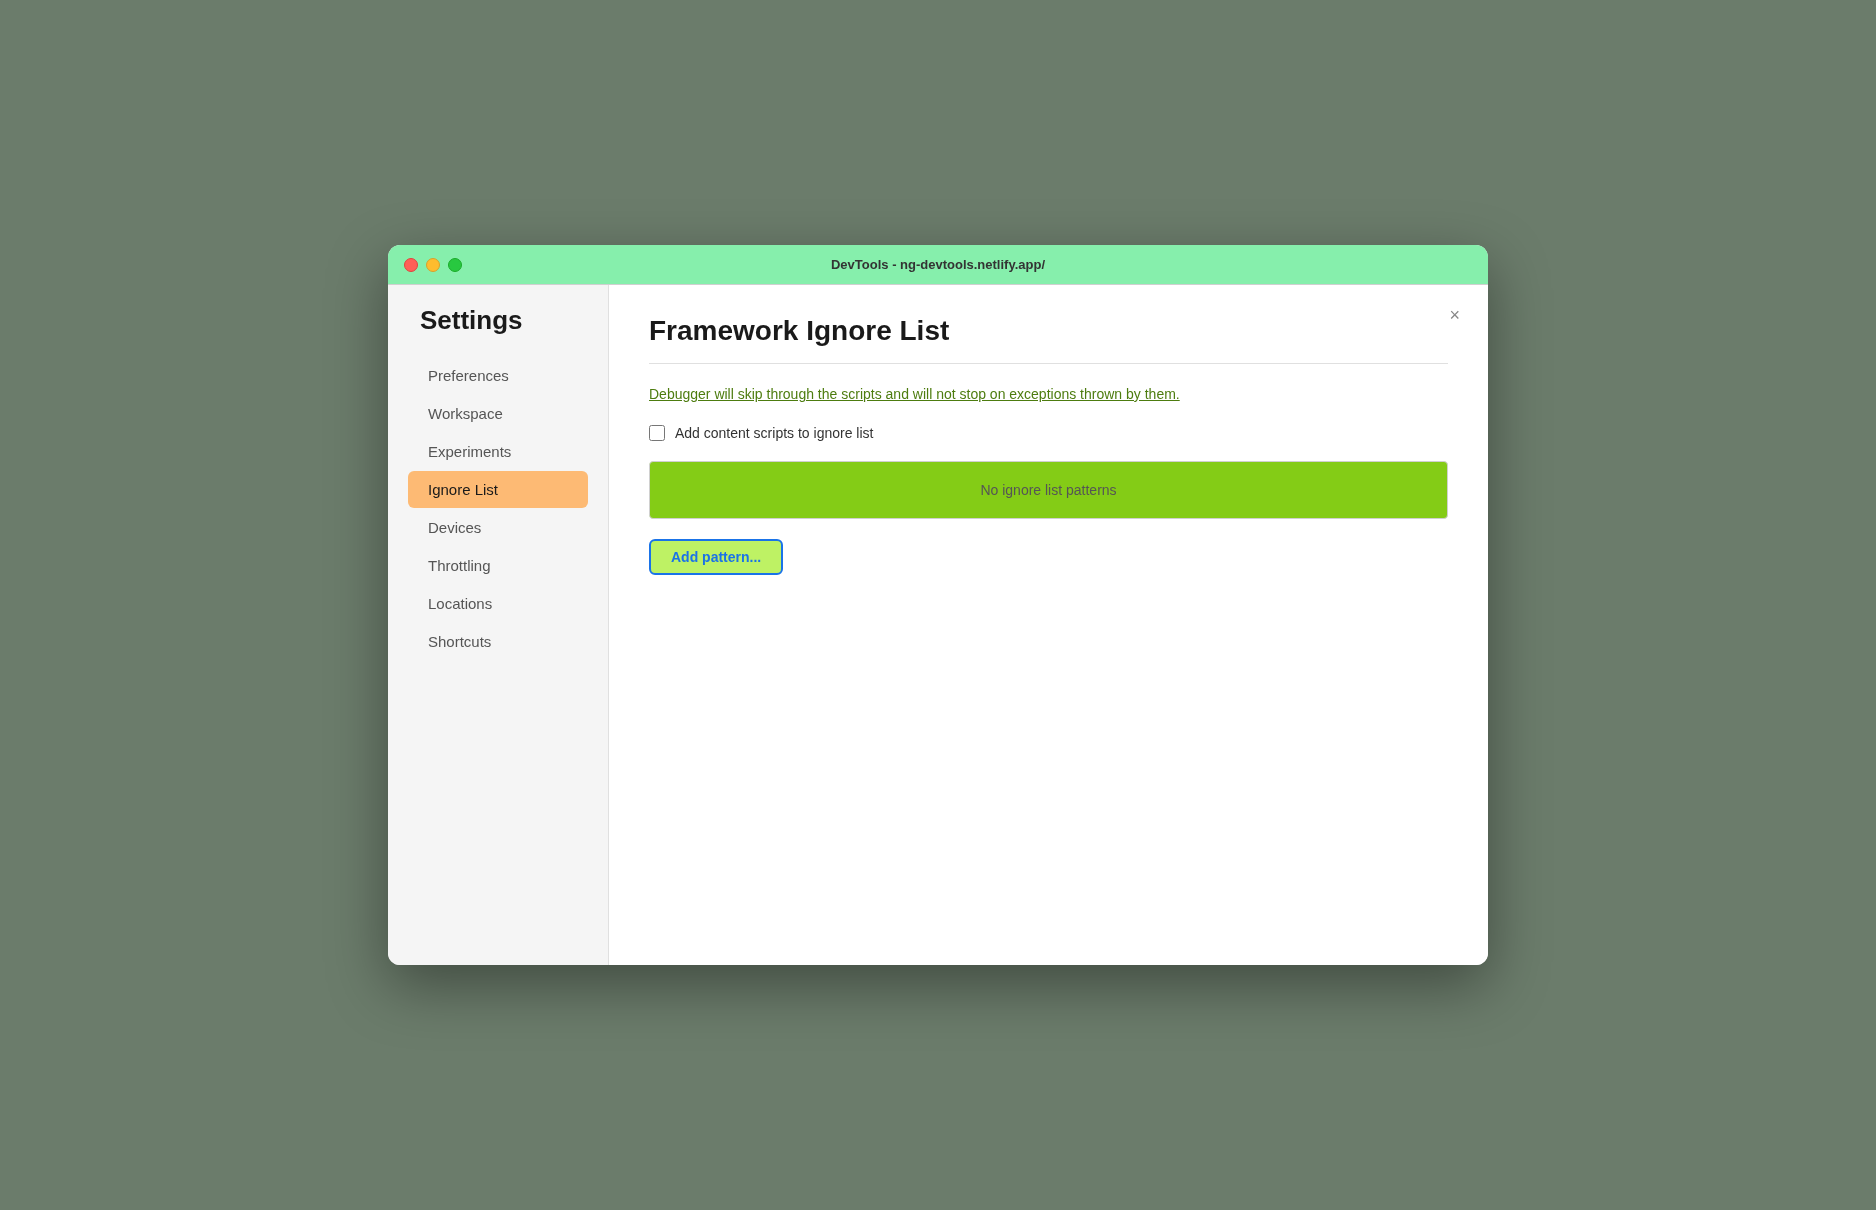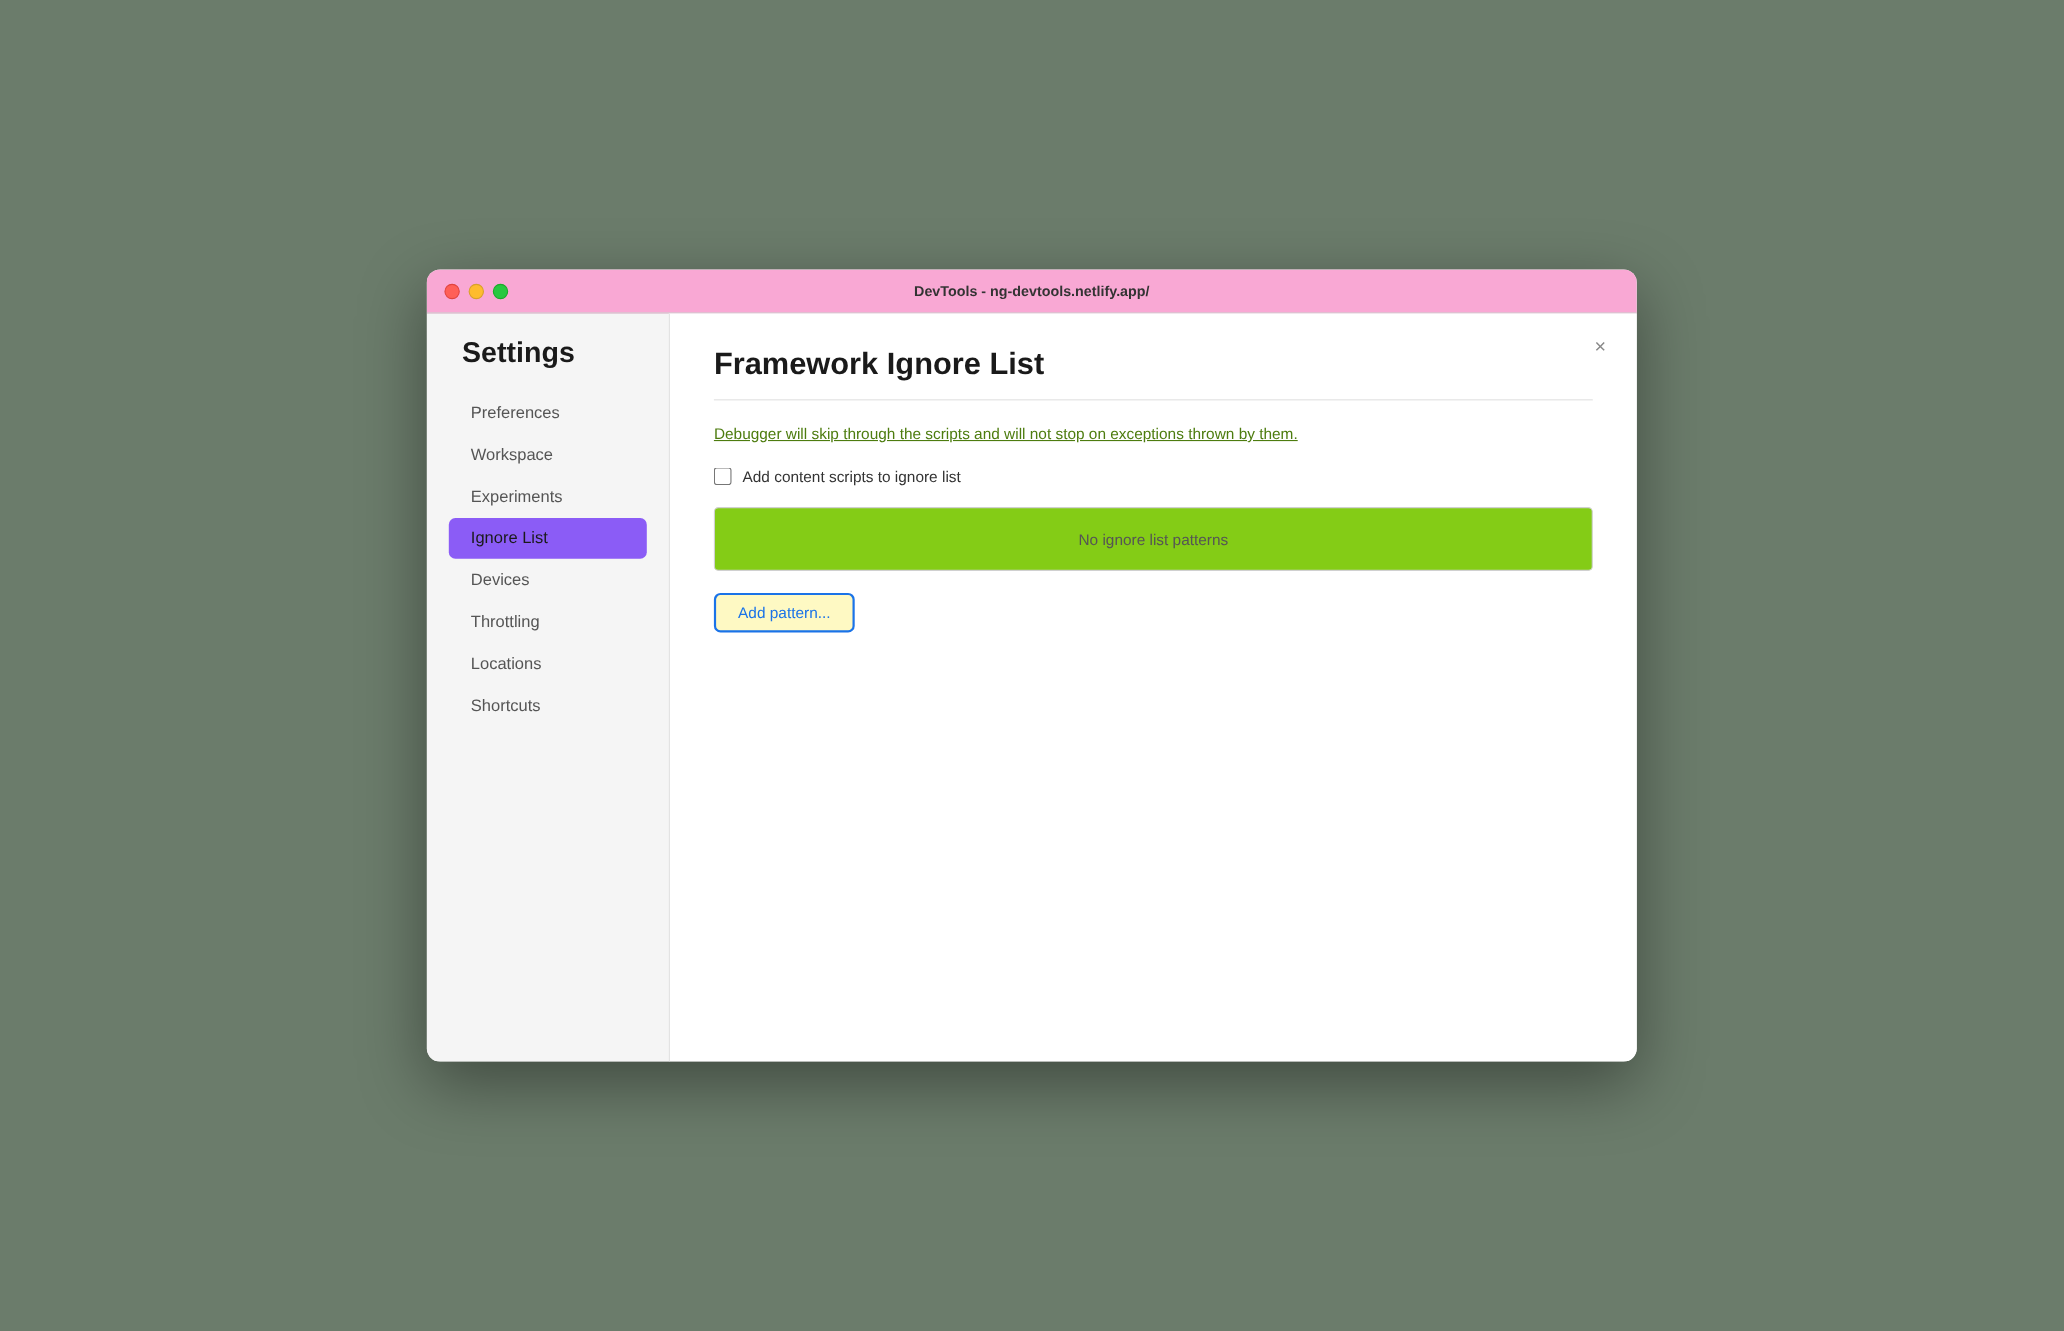--- a/index.html
+++ b/index.html
@@ -19,21 +19,21 @@
 
     .window {
       width: 1100px;
       background: #f5f5f5;
       border-radius: 12px;
       box-shadow: 0 20px 60px rgba(0,0,0,0.4);
       overflow: hidden;
     }
 
     .titlebar {
-      background: #f9a8d4;
+      background: #86efac;
       border-bottom: 1px solid #d0d0d0;
       padding: 12px 16px;
       display: flex;
       align-items: center;
       justify-content: center;
       position: relative;
     }
 
     .traffic-lights {
       position: absolute;
@@ -81,21 +81,21 @@
     .sidebar-item {
       padding: 10px 20px;
       font-size: 15px;
       color: #555;
       cursor: pointer;
       border-radius: 6px;
       margin: 1px 8px;
     }
 
     .sidebar-item.active {
-      background: #8b5cf6;
+      background: #fdba74;
       color: #1a1a1a;
       font-weight: 500;
     }
 
     .main {
       flex: 1;
       background: #ffffff;
       padding: 30px 40px;
       position: relative;
       border-left: 1px solid #e0e0e0;
@@ -160,24 +160,24 @@
       text-align: center;
       font-size: 14px;
       color: #555;
       margin: 20px 0;
       background: #84cc16;
     }
 
     .add-pattern-btn {
       border: 2px solid #1a73e8;
       border-radius: 6px;
-      background: #fef9c3;
+      background: #bef264;
       color: #1a73e8;
       font-size: 14px;
-      font-weight: 400;
+      font-weight: 700;
       padding: 8px 20px;
       cursor: pointer;
     }
   </style>
 </head>
 <body>
 
 <div class="window">
 
   <div class="titlebar">

